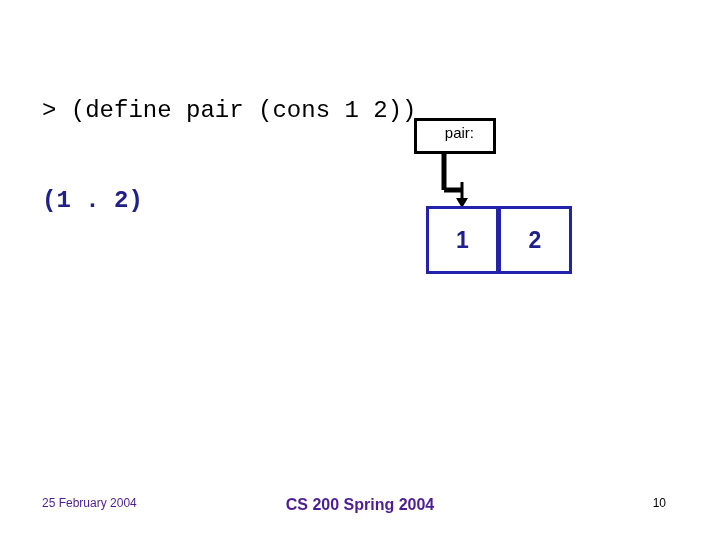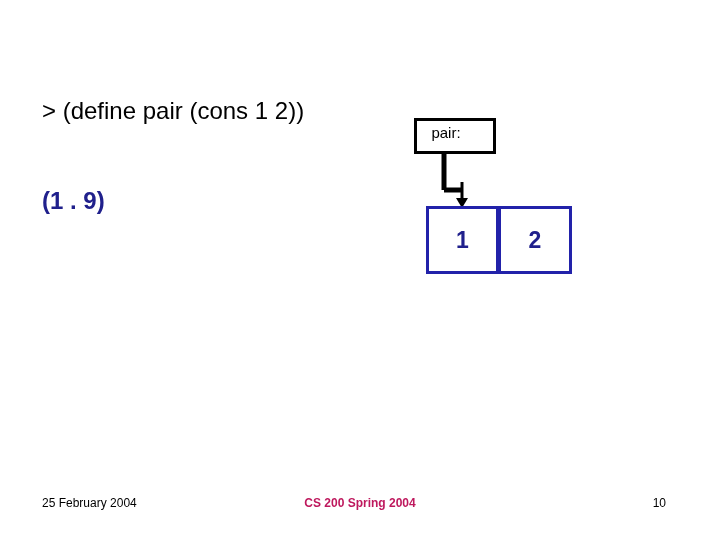--- a/index.html
+++ b/index.html
@@ -18,21 +18,21 @@
     width: 720px;
     height: 540px;
     background: #ffffff;
   }
 
   
   .repl {
     position: absolute;
     left: 42px;
     top: 36px;
-    font-family: Liberation Sans, sans-serif;
+    font-family: Liberation Mono, monospace;
     font-size: 24px;
     line-height: 30px;
     color: #000000;
     white-space: pre;
   }
   .repl-line {
     white-space: pre;
   }
   .repl-line.result {
     color: #20208c;
@@ -48,21 +48,21 @@
     height: 36px;
     border: 3px solid #000000;
     background: #ffffff;
     box-sizing: border-box;
   }
   .pair-box-label {
     position: absolute;
     left: 418px;
     top: 124px;
     width: 56px;
-    text-align: center;
+    text-align: right;
     font-size: 15px;
     color: #000000;
     font-family: "Liberation Sans", sans-serif;
   }
 
   
   .arrow {
     position: absolute;
     left: 440px;
     top: 150px;
@@ -96,48 +96,48 @@
   .cons-cell .cell.right {
     border-left-width: 2px;
   }
 
   
   .footer-date {
     position: absolute;
     left: 42px;
     top: 496px;
     font-size: 12px;
-    color: #000000;
+    color: #4c1d95;
   }
   .footer-center {
     position: absolute;
     left: 0;
     top: 496px;
     width: 720px;
     text-align: center;
-    font-size: 12px;
+    font-size: 16px;
     font-weight: bold;
-    color: #be185d;
+    color: #4c1d95;
   }
   .footer-page {
     position: absolute;
     right: 54px;
     top: 496px;
     font-size: 12px;
     color: #000000;
   }
 </style>
 </head>
 <body>
 
 <div id="slide">
 
   <div class="repl">
     <div class="repl-line input">&gt; (define pair (cons 1 2))</div>
-    <div class="repl-line result">(1 . 9)</div>
+    <div class="repl-line result">(1 . 2)</div>
   </div>
 
   <div class="pair-box"></div>
   <div class="pair-box-label">pair:</div>
 
   <svg class="arrow" viewBox="0 0 40 60" xmlns="http://www.w3.org/2000/svg">
     <path d="M4 2 L4 40" stroke="#000000" stroke-width="5" fill="none"></path>
     <path d="M4 40 L22 40" stroke="#000000" stroke-width="5" fill="none"></path>
     <path d="M22 34 L22 46 L22 46 Z" fill="none"></path>
     <path d="M22 32 L22 52" stroke="#000000" stroke-width="3" fill="none"></path>

